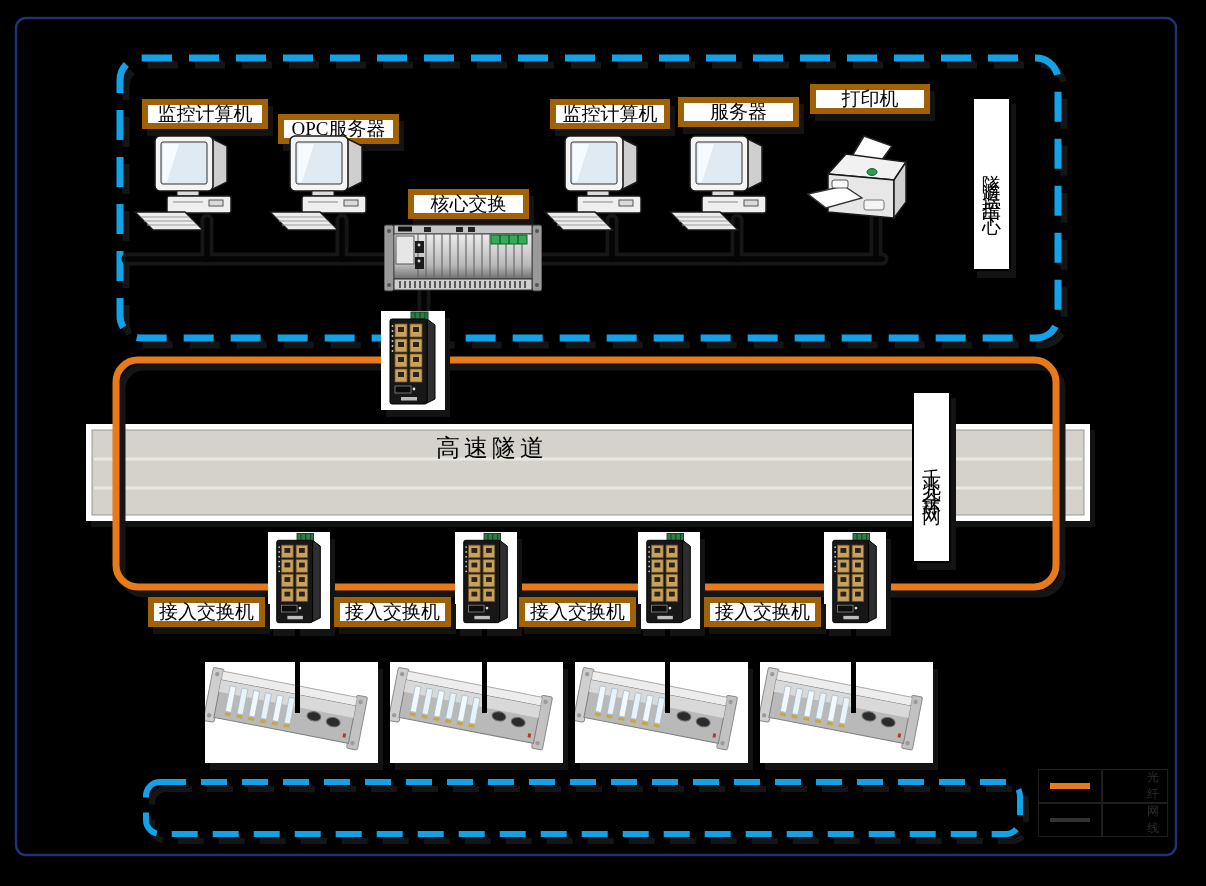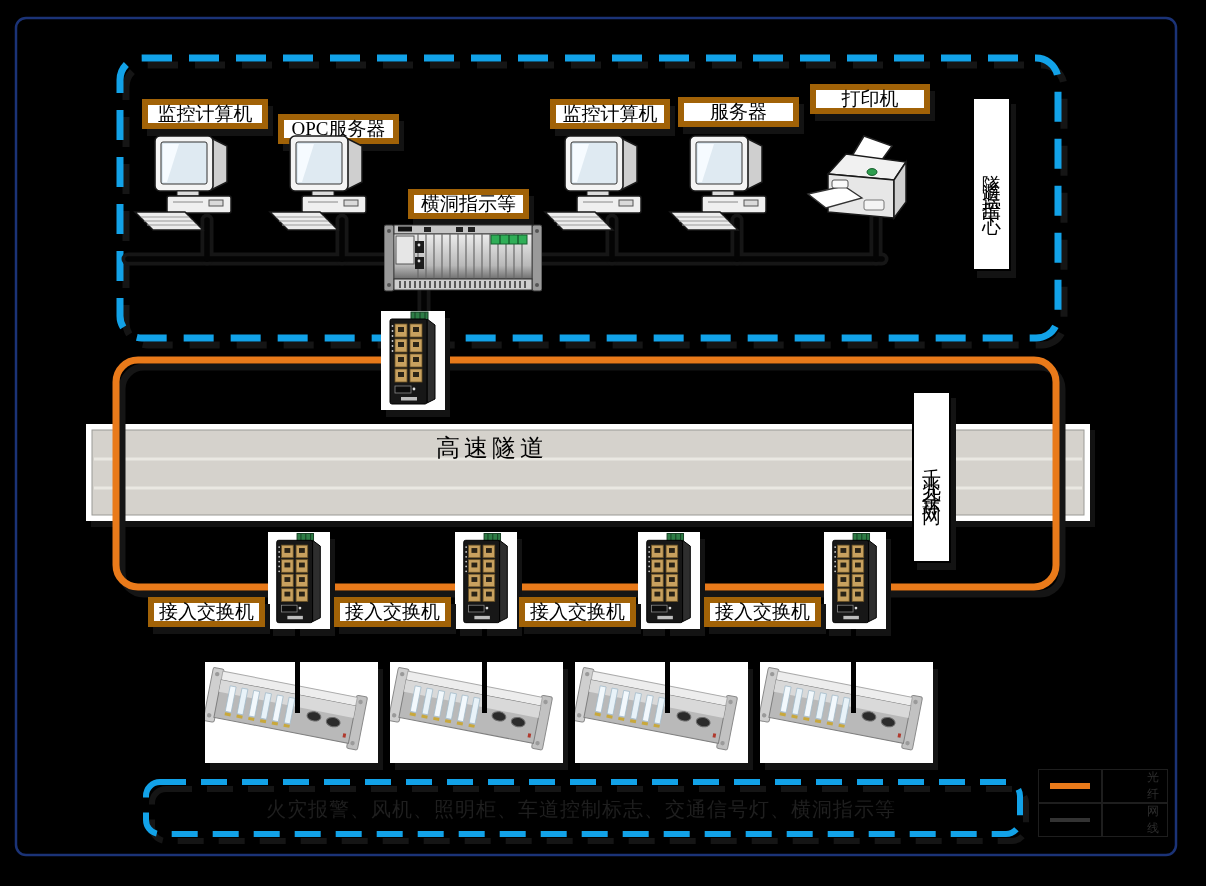--- a/index.html
+++ b/index.html
@@ -79,21 +79,21 @@
 
     <rect x="116" y="360" width="940" height="227" rx="22" fill="none" stroke="#e97a1a" stroke-width="7"></rect>
 
     <rect x="152" y="789" width="874" height="52" rx="14" fill="none" stroke="#151515" stroke-width="6" stroke-dasharray="26 15"></rect>
 
     <rect x="146" y="782" width="874" height="52" rx="14" fill="none" stroke="#12a2e8" stroke-width="6" stroke-dasharray="26 15"></rect>
   </svg>
 
   <div class="lbl" style="left:142px;top:99px;width:126px;height:30px">监控计算机</div>
   <div class="lbl" style="left:278px;top:114px;width:121px;height:30px">OPC服务器</div>
-  <div class="lbl" style="left:408px;top:189px;width:121px;height:30px;z-index:3">横洞指示等</div>
+  <div class="lbl" style="left:408px;top:189px;width:121px;height:30px;z-index:3">核心交换</div>
   <div class="lbl" style="left:550px;top:99px;width:120px;height:30px">监控计算机</div>
   <div class="lbl" style="left:678px;top:97px;width:121px;height:30px">服务器</div>
   <div class="lbl" style="left:810px;top:84px;width:120px;height:30px">打印机</div>
 
   <div class="vlbl" style="left:972px;top:97px;width:39px;height:174px">隧道监控中心</div>
   <div class="vlbl" style="left:912px;top:391px;width:39px;height:172px;z-index:3">千兆冗余环网</div>
 
   <div class="tunnel-text">高速隧道</div>
 
   <div class="dev" style="left:133px;top:132px">
@@ -599,21 +599,20 @@
           <rect x="64" y="40" width="6" height="3"></rect>
             <rect x="76" y="40" width="6" height="3"></rect>
         </g>
         <ellipse cx="104" cy="27" rx="7" ry="4.6" fill="#2b2b2b" stroke="#6e6e6e"></ellipse>
         <ellipse cx="124" cy="29" rx="7" ry="4.6" fill="#2b2b2b" stroke="#6e6e6e"></ellipse>
         <rect x="136" y="38" width="3" height="4" fill="#b03a2e"></rect>
       </g>
     </svg>
   </div>
 
-  <div class="field-text">火灾报警、风机、照明柜、车道控制标志、交通信号灯、横洞指示等</div>
 
   <div class="legend">
     <div class="cell sample">
       <div class="line-orange"></div>
     </div>
     <div class="cell txt">光纤</div>
     <div class="cell sample">
       <div class="line-dark"></div>
     </div>
     <div class="cell txt">网线</div>

